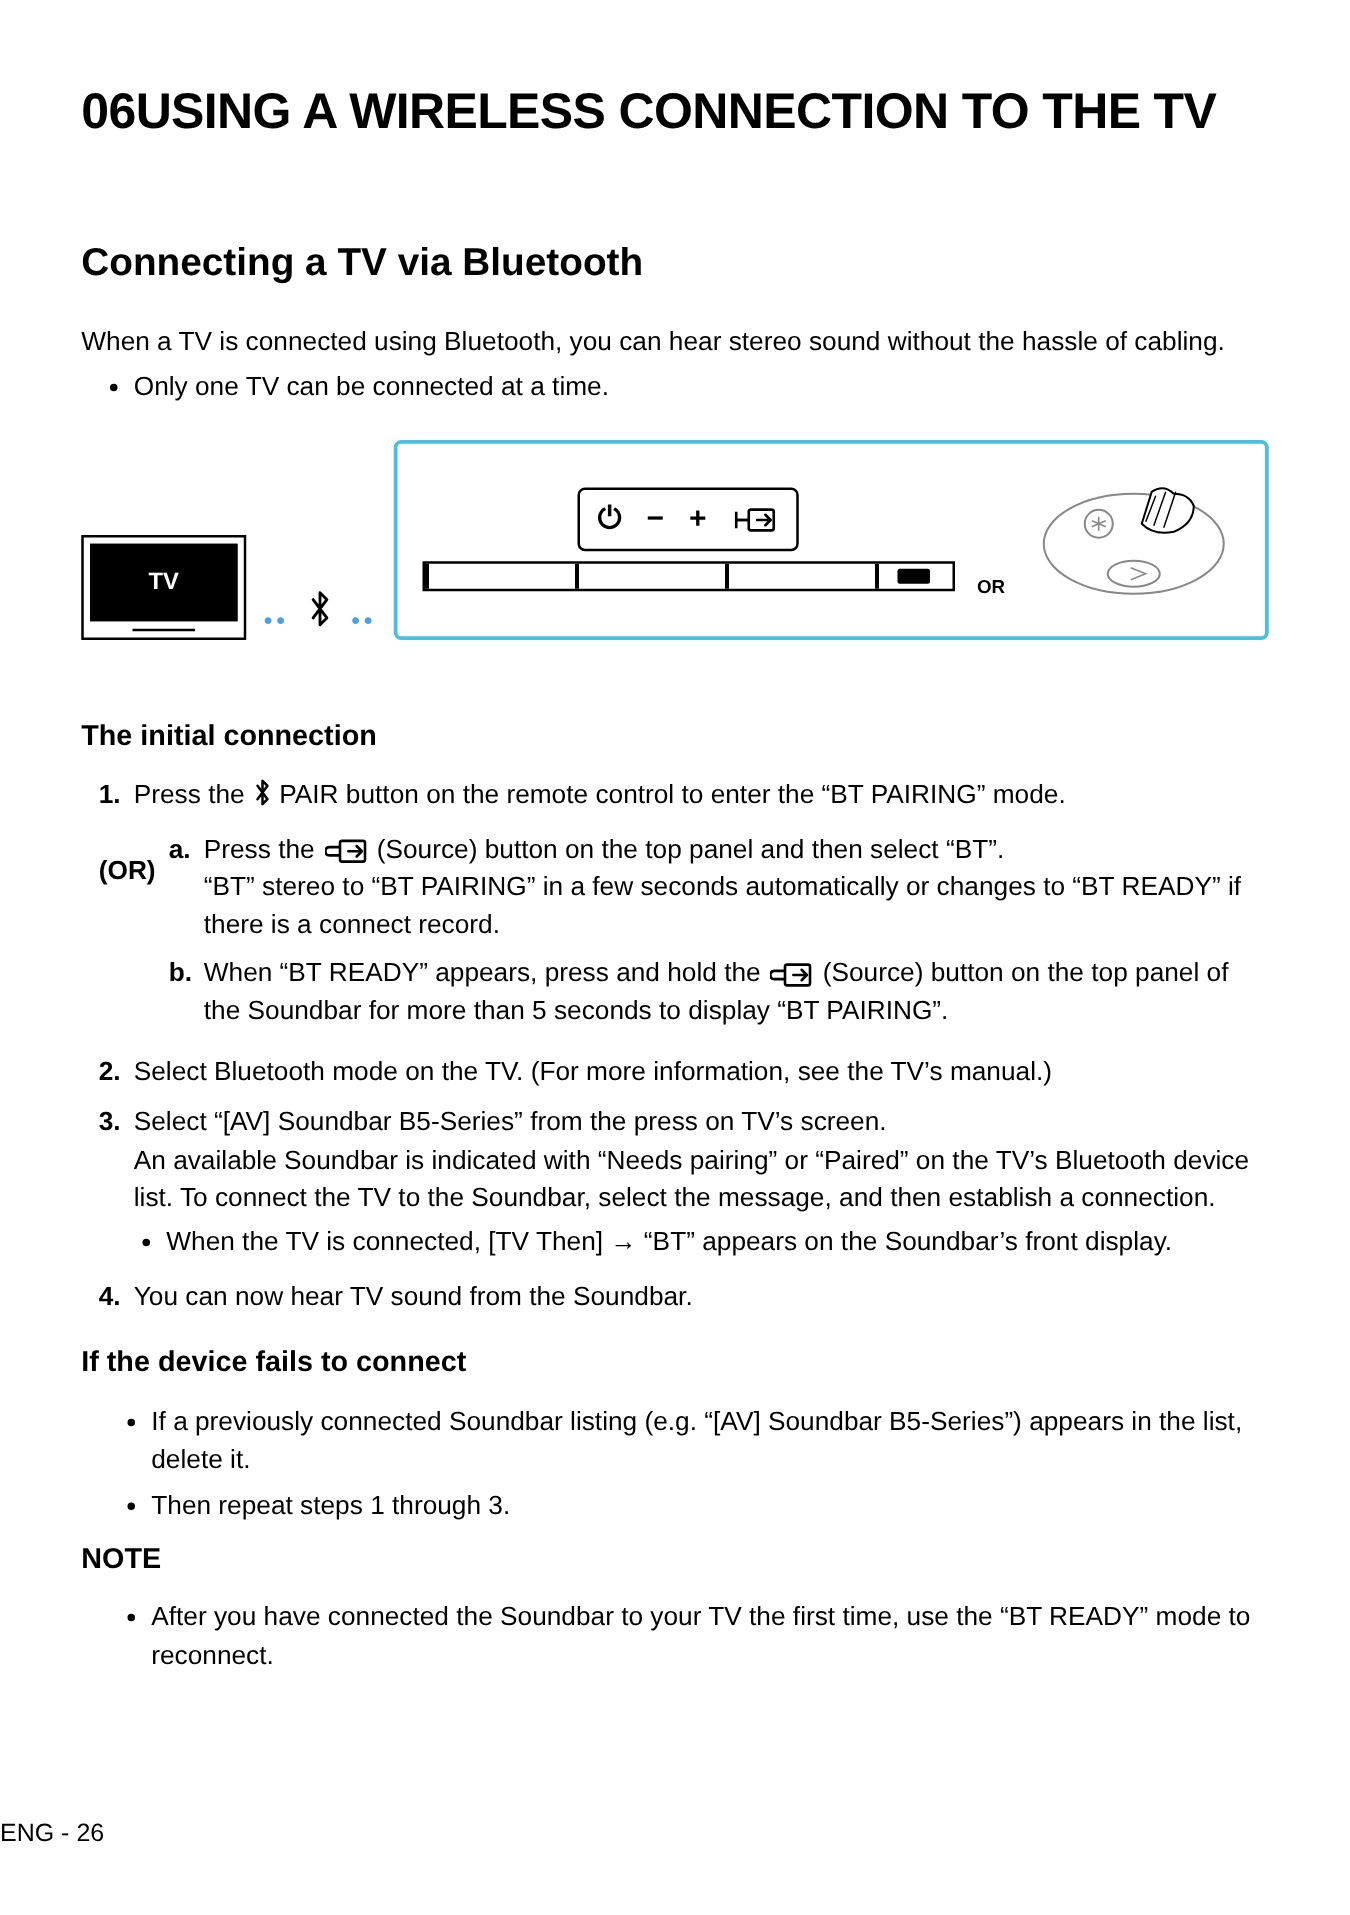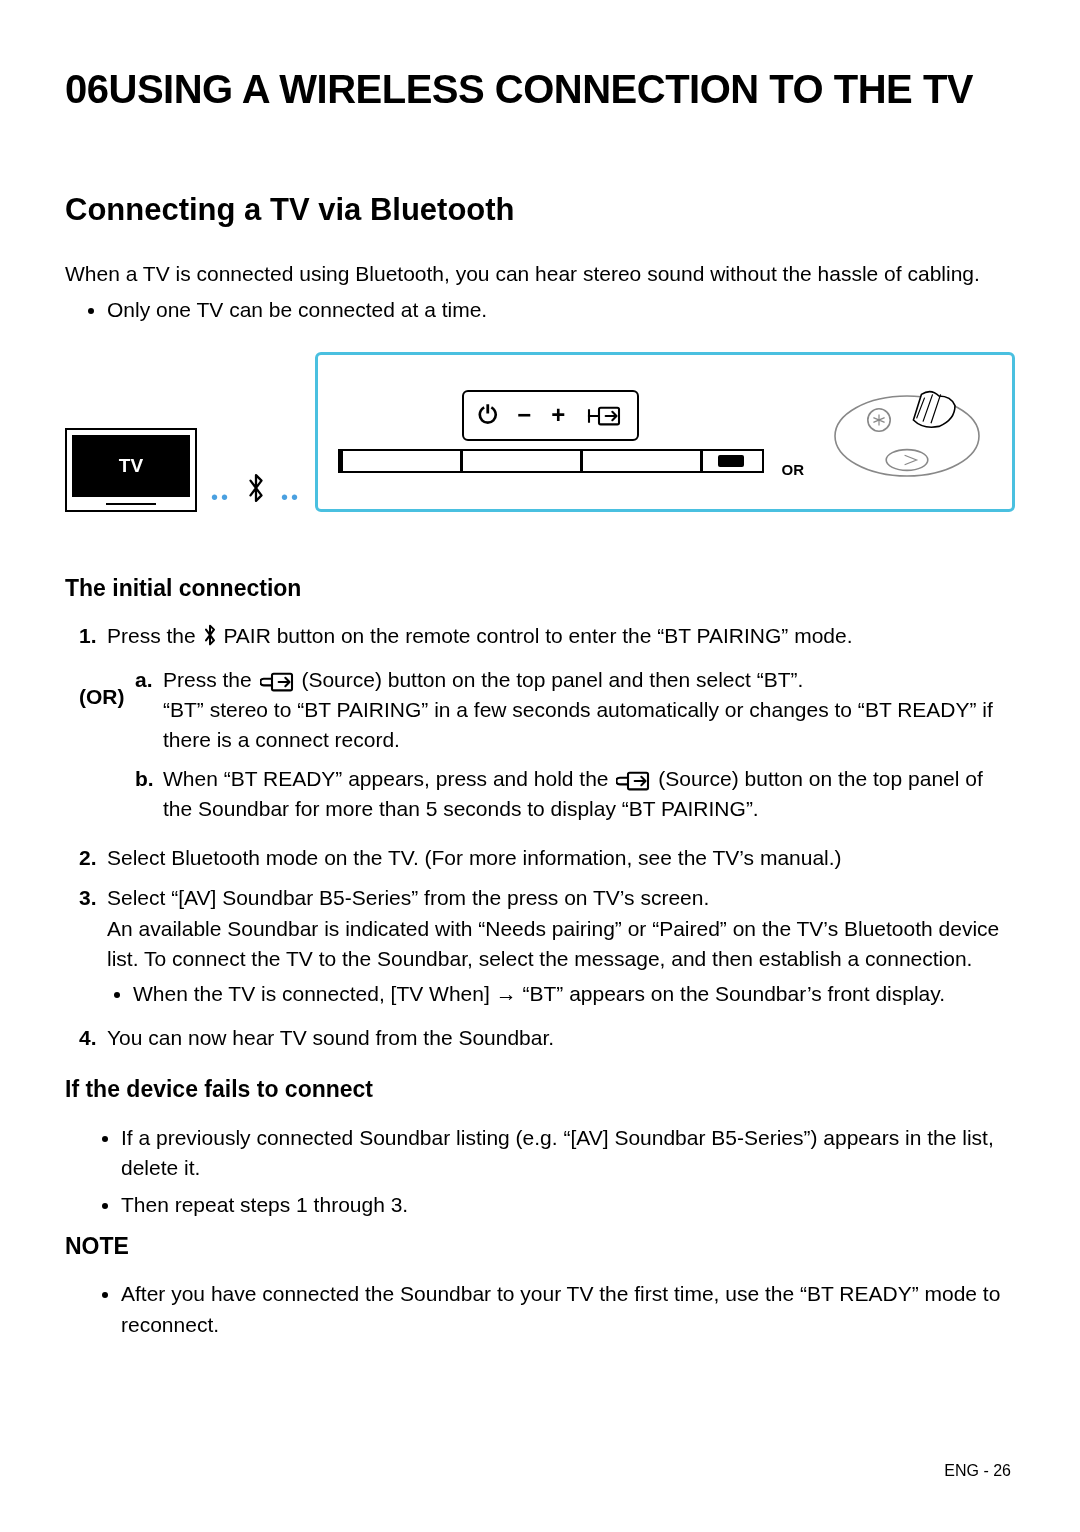--- a/index.html
+++ b/index.html
@@ -133,22 +133,22 @@
     font-size: 21px;
     margin-top: 17px;
   }
   ul.bull { list-style: disc; padding-left: 26px; margin-top:4px; }
   ul.bull li { margin-bottom: 4px; }
   .footer {
     position: absolute;
     bottom: 50px;
     left: 0;
     width: 1011px;
-    text-align: right;
-    font-size: 16px;
+    text-align: left;
+    font-size: 20px;
   }
   .bticon { display:inline-block; vertical-align: -3px; }
   .bticon svg { width:16px; height:22px; }
   .srcicon { display:inline-flex; vertical-align: -5px; margin: 0 2px; }
   .srcicon svg { width:34px; height:20px; }
   strong { font-weight:400; }
 </style>
 </head>
 <body>
 
@@ -257,21 +257,21 @@
     <span class="body">Select Bluetooth mode on the TV. (For more information, see the TV’s manual.)</span>
   </li>
 
   <li>
     <span class="mk">3.</span>
     <span class="body">
       <span>Select “</span><strong>[AV] Soundbar B5-Series</strong><span>” from the press on TV’s screen.</span><br>
       <span>An available Soundbar is indicated with “</span><strong>Needs pairing</strong><span>” or “</span><strong>Paired</strong><span>” on the TV’s Bluetooth device list. To connect the TV to the Soundbar, select the message, and then establish a connection.</span>
       <ul class="bull">
         <li>
-          <span>When the TV is connected, [</span><strong>TV When</strong><span>] → “</span><strong>BT</strong><span>” appears on the Soundbar’s front display.</span>
+          <span>When the TV is connected, [</span><strong>TV Then</strong><span>] → “</span><strong>BT</strong><span>” appears on the Soundbar’s front display.</span>
         </li>
       </ul>
     </span>
   </li>
 
   <li>
     <span class="mk">4.</span>
     <span class="body">You can now hear TV sound from the Soundbar.</span>
   </li>
 </ol>

